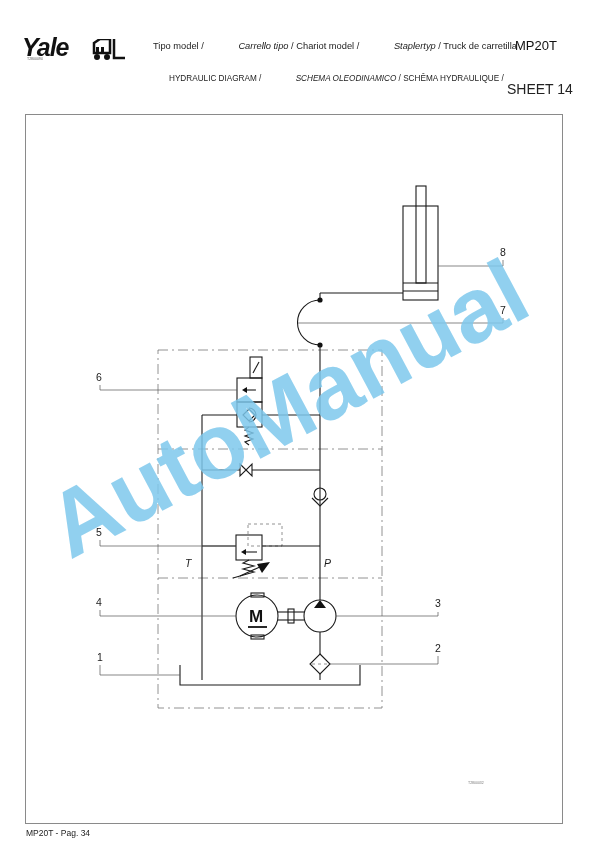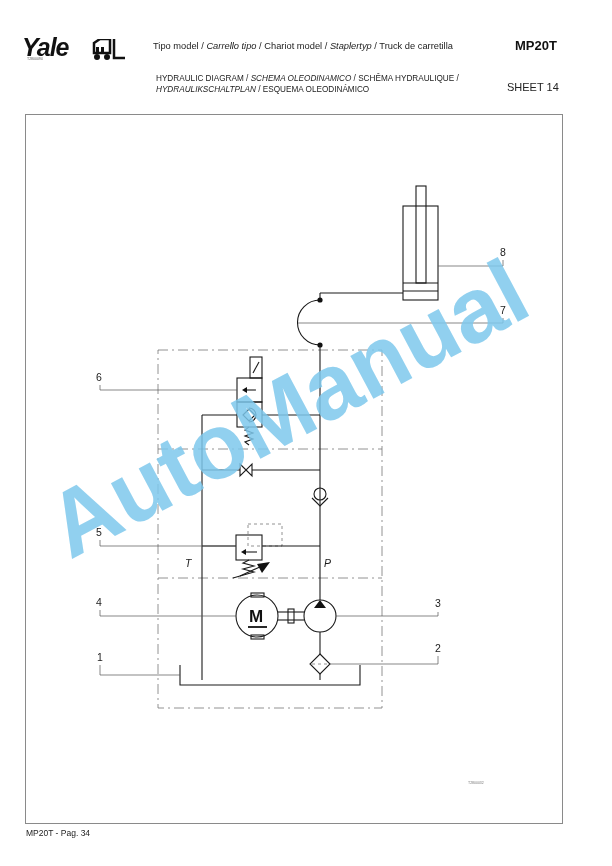--- a/index.html
+++ b/index.html
@@ -2,24 +2,24 @@
 <html><head>
   <meta charset="utf-8">
   <style>
     html, body { margin: 0; padding: 0; background: #ffffff; }
     body { width: 612px; height: 866px; position: relative; overflow: hidden; font-family: "Liberation Sans", sans-serif; color: #1a1a1a; }
     .logo { position: absolute; left: 22px; top: 33px; width: 110px; height: 30px; }
     .logo-text { position: absolute; left: 0; top: 0; font-family: "Liberation Sans", sans-serif; font-weight: bold; font-style: italic; font-size: 25px; letter-spacing: -1px; color: #111; line-height: 28px; text-align: center; }
     .logo-code { position: absolute; left: 5px; top: 24px; font-size: 3.5px; color: #555; }
     .logo-truck { position: absolute; left: 70px; top: 6px; }
     .header-line1 { position: absolute; left: 153px; top: 41px; font-size: 9.3px; color: #222; white-space: nowrap; }
-    .header-line2 { position: absolute; left: 156px; top: 73px; font-size: 8.2px; color: #222; line-height: 11px; white-space: nowrap; }
-    .it { font-style: italic; }
-    .model { position: absolute; left: 515px; top: 38px; font-size: 13px; font-weight: bold; color: #111; }
-    .sheet { position: absolute; left: 507px; top: 81px; font-size: 11px; color: #222; }
+    .header-line2 { position: absolute; left: 169px; top: 73px; font-size: 8.2px; color: #222; line-height: 11px; white-space: nowrap; }
+    .it { font-style: italic; margin-left: 32px; }
+    .model { position: absolute; left: 515px; top: 38px; font-size: 13px; font-weight: normal; color: #111; }
+    .sheet { position: absolute; left: 507px; top: 81px; font-size: 14px; color: #222; }
     .frame { position: absolute; left: 25px; top: 114px; width: 538px; height: 710px; border: 1px solid #8a8a8a; box-sizing: border-box; }
     .diagram { position: absolute; left: 0; top: 0; }
     .footer { position: absolute; left: 26px; top: 828px; font-size: 8.5px; color: #222; }
     .drawing-code { position: absolute; left: 468px; top: 781px; font-size: 3.5px; color: #777; }
     .watermark { position: absolute; left: 0; top: 0; pointer-events: none; }
   </style>
 </head>
 <body>
 
 <div class="logo">
@@ -36,21 +36,20 @@
 </div>
 
 <div class="header-line1">
   <span>Tipo model / </span><span class="it">Carrello tipo</span><span> / Chariot model / </span><span class="it">Staplertyp</span><span> / Truck de carretilla</span>
 </div>
 
 <div class="model">MP20T</div>
 
 <div class="header-line2">
   <div><span>HYDRAULIC DIAGRAM / </span><span class="it">SCHEMA OLEODINAMICO</span><span> / SCHÊMA HYDRAULIQUE /</span></div>
-  <div><span class="it">HYDRAULIKSCHALTPLAN</span><span> / ESQUEMA OLEODINÁMICO</span></div>
 </div>
 
 <div class="sheet">SHEET 14</div>
 
 <div class="frame"></div>
 
 <svg class="diagram" width="612" height="866" viewBox="0 0 612 866">
   <defs>
     <style>
       .ln { stroke: #1a1a1a; stroke-width: 1.1; fill: none; }

